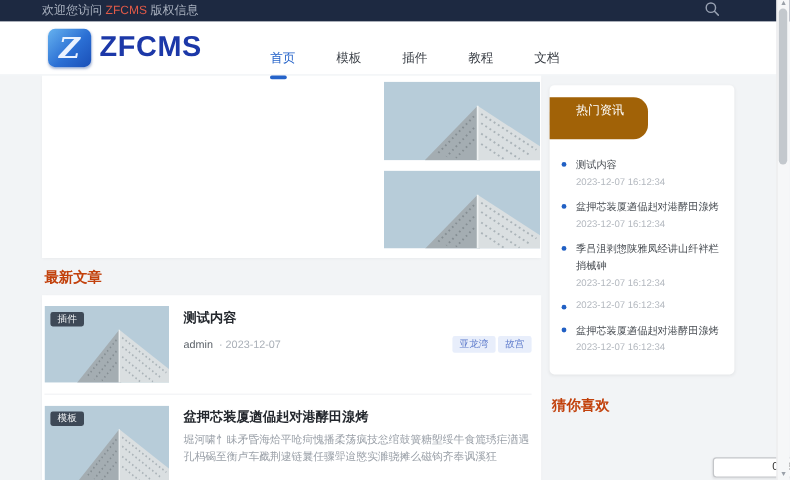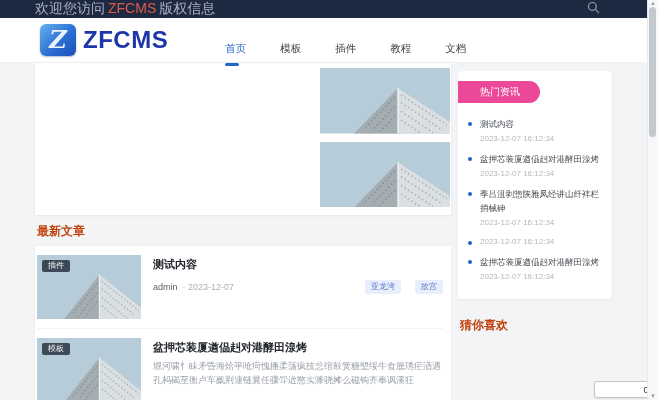--- a/index.html
+++ b/index.html
@@ -6,21 +6,21 @@
   body{
     width:658px;height:400px;overflow:hidden;position:relative;
     background:#f2f4f6;
     font-family:"Liberation Sans","DejaVu Sans",sans-serif;
     -webkit-font-smoothing:antialiased;
   }
   
   .topbar{
     height:18px;background:#1d2941;color:#a9b1bf;
     display:flex;align-items:center;justify-content:space-between;
-    padding:0 58px 0 35px;font-size:14px;
+    padding:0 58px 0 35px;font-size:10px;
   }
   .topbar .brand-red{color:#e05a48;margin:0 3px;}
   .search-btn{display:flex;align-items:center;cursor:pointer;}
   
   .header{
     height:44px;background:#ffffff;display:flex;align-items:center;
     padding:0 0 0 40px;border-bottom:1px solid #edf0f3;
   }
   .logo{display:flex;align-items:center;cursor:pointer;}
   .logo-box{
@@ -78,33 +78,33 @@
   }
   .article-body{flex:1;min-width:0;}
   .article-title{font-size:11px;font-weight:bold;color:#23272d;margin:2px 0 5px;}
   .article-excerpt{
     font-size:9px;color:#9aa0a8;line-height:1.55;
     display:-webkit-box;-webkit-line-clamp:2;-webkit-box-orient:vertical;overflow:hidden;
   }
   .article-meta{display:flex;align-items:center;margin-top:8px;}
   .article-author{font-size:9px;color:#5c6269;font-weight:normal;}
   .article-date{font-size:9px;color:#aab0b8;margin-left:5px;}
-  .article-tags{margin-left:auto;display:flex;gap:14px;}
+  .article-tags{margin-left:auto;display:flex;gap:2px;}
   .tag-pill{
     background:#e8eefb;color:#5f7ccc;font-size:8px;padding:2px 6px;
     border-radius:2px;line-height:1.2;cursor:pointer;
   }
   
   .hot-card{
     background:#fff;border-radius:4px;box-shadow:0 1px 3px rgba(0,0,0,.06);
     padding:10px 0 8px 0;
   }
   .hot-pill{
-    display:inline-block;background:#ec4899;color:#fff;font-size:10px;
-    padding:4px 20px 4px 22px;border-radius:0 12px 12px 0;margin-bottom:8px;
+    display:inline-block;background:#a16207;color:#fff;font-size:10px;
+    padding:4px 20px 17px 22px;border-radius:0 12px 12px 0;margin-bottom:8px;
   }
   .hot-list{list-style:none;margin:0;padding:0 6px 0 0;}
   .hot-item{position:relative;padding:0 4px 0 22px;margin:7px 0 10px;cursor:pointer;}
   .hot-item::before{
     content:"";position:absolute;left:10px;top:4px;width:4px;height:4px;
     border-radius:50%;background:#2160c4;
   }
   .hot-title{font-size:8.5px;color:#474c52;line-height:1.55;}
   .hot-date{font-size:8px;color:#b3b8bf;margin-top:3px;}
   .guess-heading{margin:18px 0 0 2px;}

